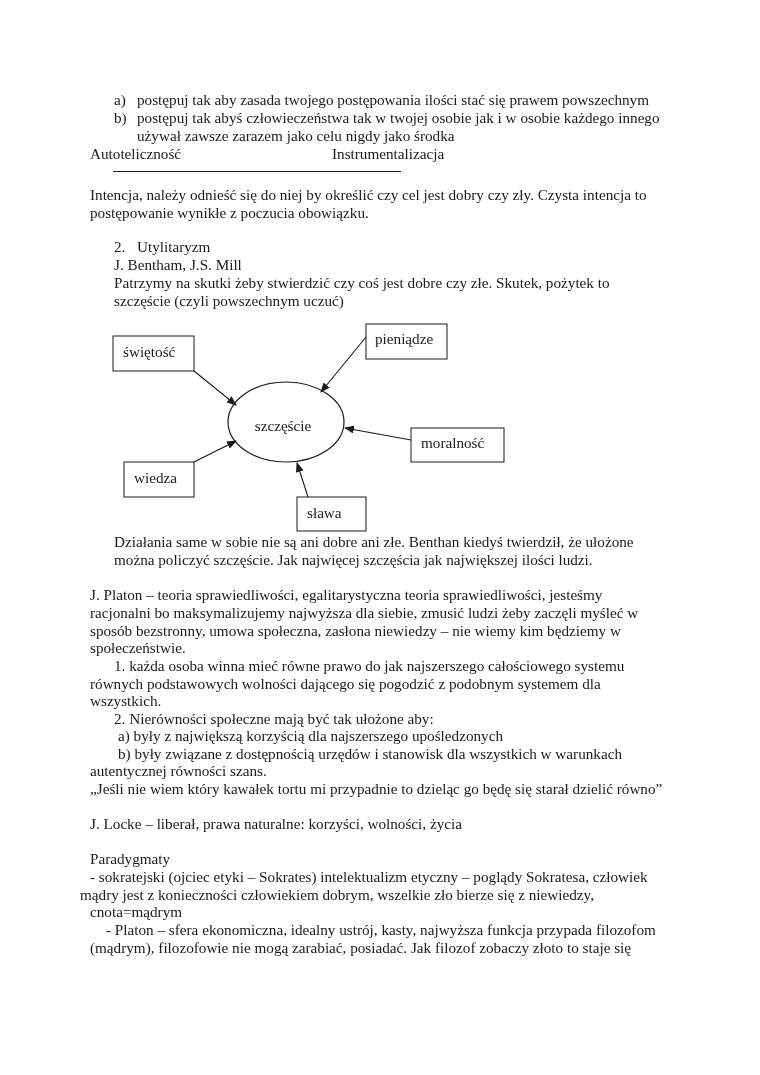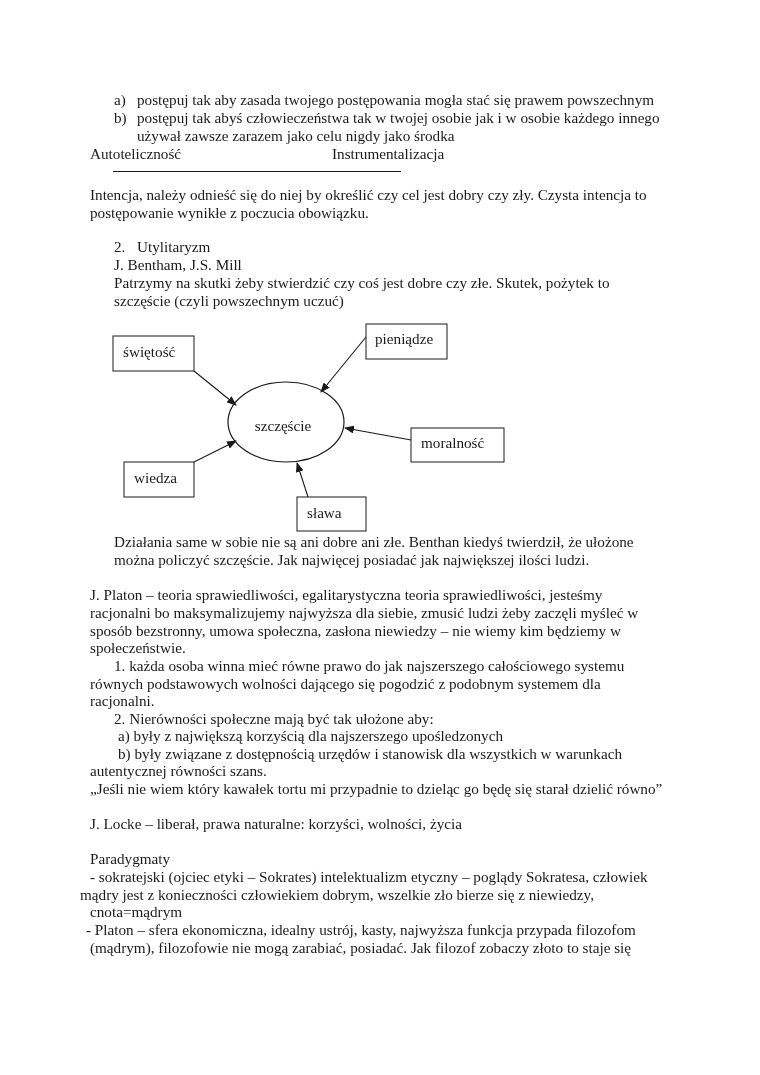--- a/index.html
+++ b/index.html
@@ -9,21 +9,21 @@
       font-size: 15.2px; color: #1a1a1a;
     }
     .ln { position: absolute; white-space: nowrap; line-height: 18px; }
     .diagram { position: absolute; left: 0; top: 0; width: 760px; height: 1075px; pointer-events: none; }
     .diagram text { font-family: "Liberation Serif", "DejaVu Serif", serif; font-size: 15.2px; fill: #1a1a1a; }
   </style>
 </head>
 <body>
 
 <span class="ln" style="left:114px;top:91px">a)</span>
-<span class="ln" style="left:137px;top:91px">postępuj tak aby zasada twojego postępowania mogła stać się prawem powszechnym</span>
+<span class="ln" style="left:137px;top:91px">postępuj tak aby zasada twojego postępowania ilości stać się prawem powszechnym</span>
 <span class="ln" style="left:114px;top:109px">b)</span>
 <span class="ln" style="left:137px;top:109px">postępuj tak abyś człowieczeństwa tak w twojej osobie jak i w osobie każdego innego</span>
 <span class="ln" style="left:137px;top:127px">używał zawsze zarazem jako celu nigdy jako środka</span>
 <span class="ln" style="left:90px;top:145px">Autoteliczność</span>
 <span class="ln" style="left:332px;top:145px">Instrumentalizacja</span>
 <div style="position:absolute;left:113px;top:171px;width:288px;height:1px;background:#1a1a1a"></div>
 
 <span class="ln" style="left:90px;top:186px">Intencja, należy odnieść się do niej by określić czy cel jest dobry czy zły. Czysta intencja to</span>
 <span class="ln" style="left:90px;top:204px">postępowanie wynikłe z poczucia obowiązku.</span>
 
@@ -57,35 +57,35 @@
   <rect x="124" y="462" width="70" height="35" fill="#fff" stroke="#1a1a1a" stroke-width="1"></rect>
   <text x="134" y="483">wiedza</text>
   <line x1="194" y1="462" x2="236" y2="441" stroke="#1a1a1a" stroke-width="1.1" marker-end="url(#arrowhead)"></line>
 
   <rect x="297" y="497" width="69" height="34" fill="#fff" stroke="#1a1a1a" stroke-width="1"></rect>
   <text x="307" y="518">sława</text>
   <line x1="308" y1="497" x2="297" y2="463" stroke="#1a1a1a" stroke-width="1.1" marker-end="url(#arrowhead)"></line>
 </svg>
 
 <span class="ln" style="left:114px;top:533px">Działania same w sobie nie są ani dobre ani złe. Benthan kiedyś twierdził, że ułożone</span>
-<span class="ln" style="left:114px;top:551px">można policzyć szczęście. Jak najwięcej posiadać jak największej ilości ludzi.</span>
+<span class="ln" style="left:114px;top:551px">można policzyć szczęście. Jak najwięcej szczęścia jak największej ilości ludzi.</span>
 
 <span class="ln" style="left:90px;top:586px">J. Platon – teoria sprawiedliwości, egalitarystyczna teoria sprawiedliwości, jesteśmy</span>
 <span class="ln" style="left:90px;top:604px">racjonalni bo maksymalizujemy najwyższa dla siebie, zmusić ludzi żeby zaczęli myśleć w</span>
 <span class="ln" style="left:90px;top:622px">sposób bezstronny, umowa społeczna, zasłona niewiedzy – nie wiemy kim będziemy w</span>
 <span class="ln" style="left:90px;top:639px">społeczeństwie.</span>
 <span class="ln" style="left:114px;top:657px">1. każda osoba winna mieć równe prawo do jak najszerszego całościowego systemu</span>
 <span class="ln" style="left:90px;top:675px">równych podstawowych wolności dającego się pogodzić z podobnym systemem dla</span>
-<span class="ln" style="left:90px;top:692px">racjonalni.</span>
+<span class="ln" style="left:90px;top:692px">wszystkich.</span>
 <span class="ln" style="left:114px;top:710px">2. Nierówności społeczne mają być tak ułożone aby:</span>
 <span class="ln" style="left:118px;top:727px">a) były z największą korzyścią dla najszerszego upośledzonych</span>
 <span class="ln" style="left:118px;top:745px">b) były związane z dostępnością urzędów i stanowisk dla wszystkich w warunkach</span>
 <span class="ln" style="left:90px;top:762px">autentycznej równości szans.</span>
 <span class="ln" style="left:90px;top:780px">„Jeśli nie wiem który kawałek tortu mi przypadnie to dzieląc go będę się starał dzielić równo”</span>
 
 <span class="ln" style="left:90px;top:815px">J. Locke – liberał, prawa naturalne: korzyści, wolności, życia</span>
 
 <span class="ln" style="left:90px;top:850px">Paradygmaty</span>
 <span class="ln" style="left:90px;top:868px">- sokratejski (ojciec etyki – Sokrates) intelektualizm etyczny – poglądy Sokratesa, człowiek</span>
 <span class="ln" style="left:80px;top:886px">mądry jest z konieczności człowiekiem dobrym, wszelkie zło bierze się z niewiedzy,</span>
 <span class="ln" style="left:90px;top:903px">cnota=mądrym</span>
-<span class="ln" style="left:86px;top:921px">- Platon – sfera ekonomiczna, idealny ustrój, kasty, najwyższa funkcja przypada filozofom</span>
+<span class="ln" style="left:106px;top:921px">- Platon – sfera ekonomiczna, idealny ustrój, kasty, najwyższa funkcja przypada filozofom</span>
 <span class="ln" style="left:90px;top:939px">(mądrym), filozofowie nie mogą zarabiać, posiadać. Jak filozof zobaczy złoto to staje się</span>
 
 </body></html>

